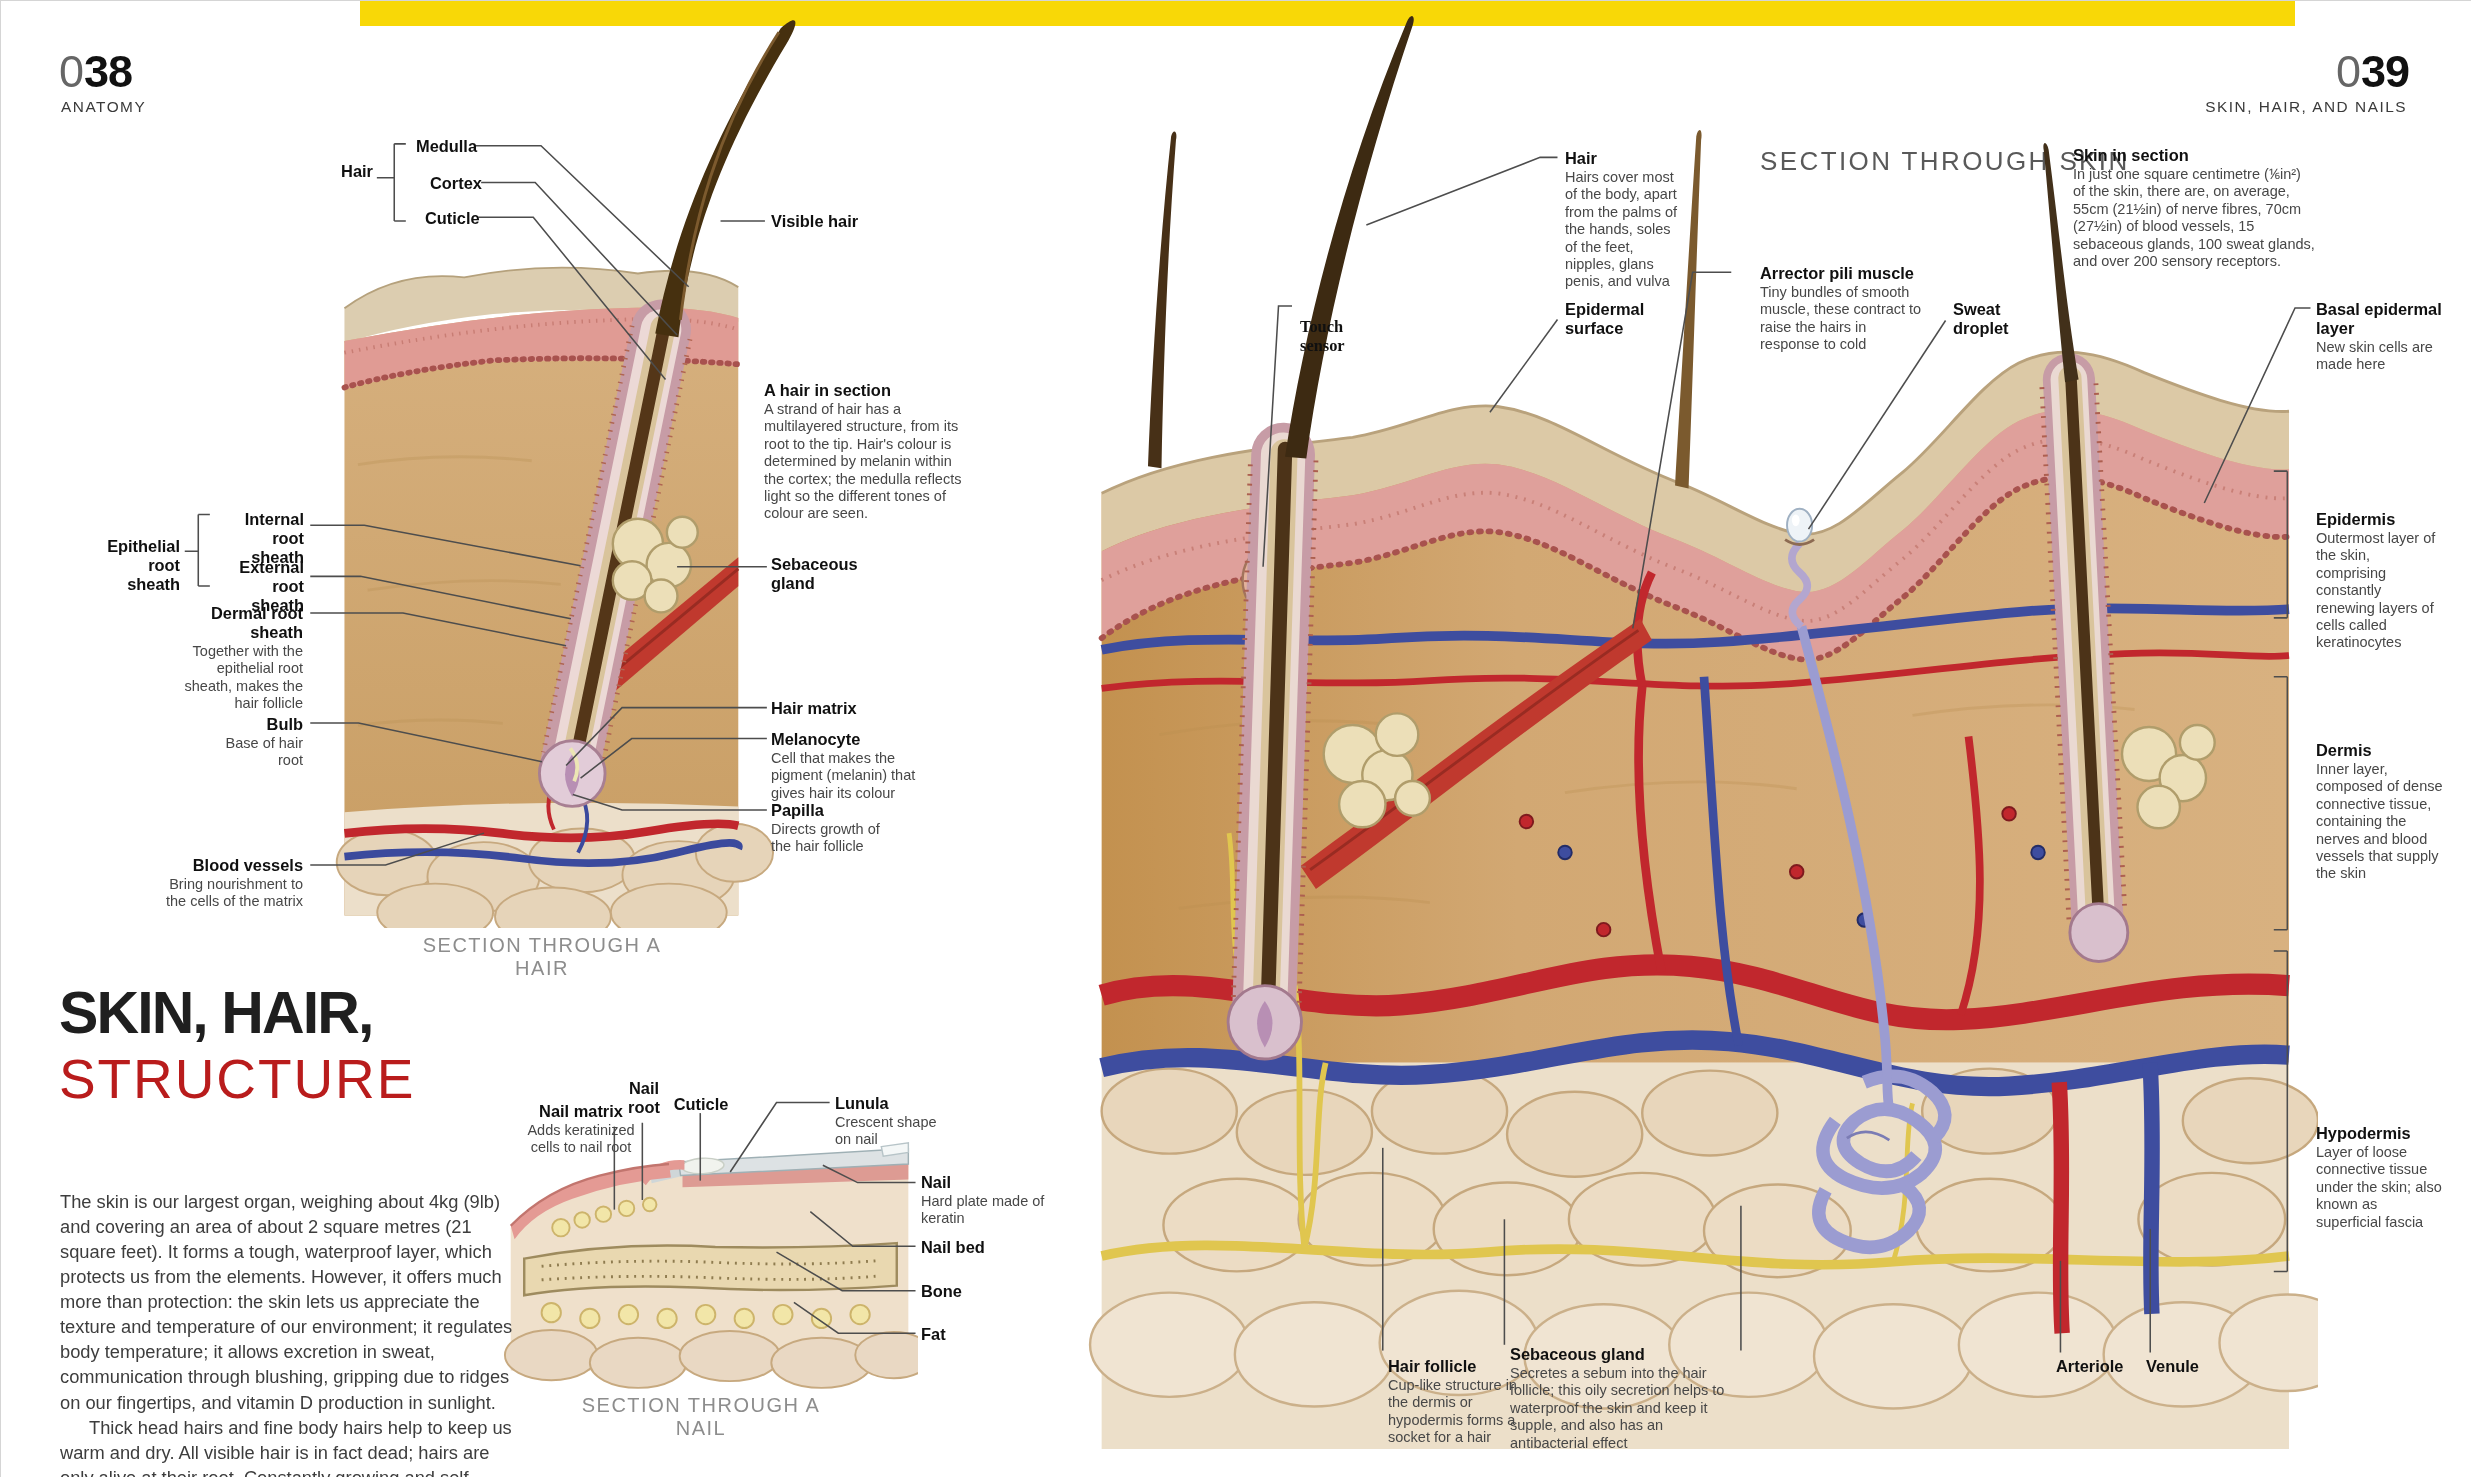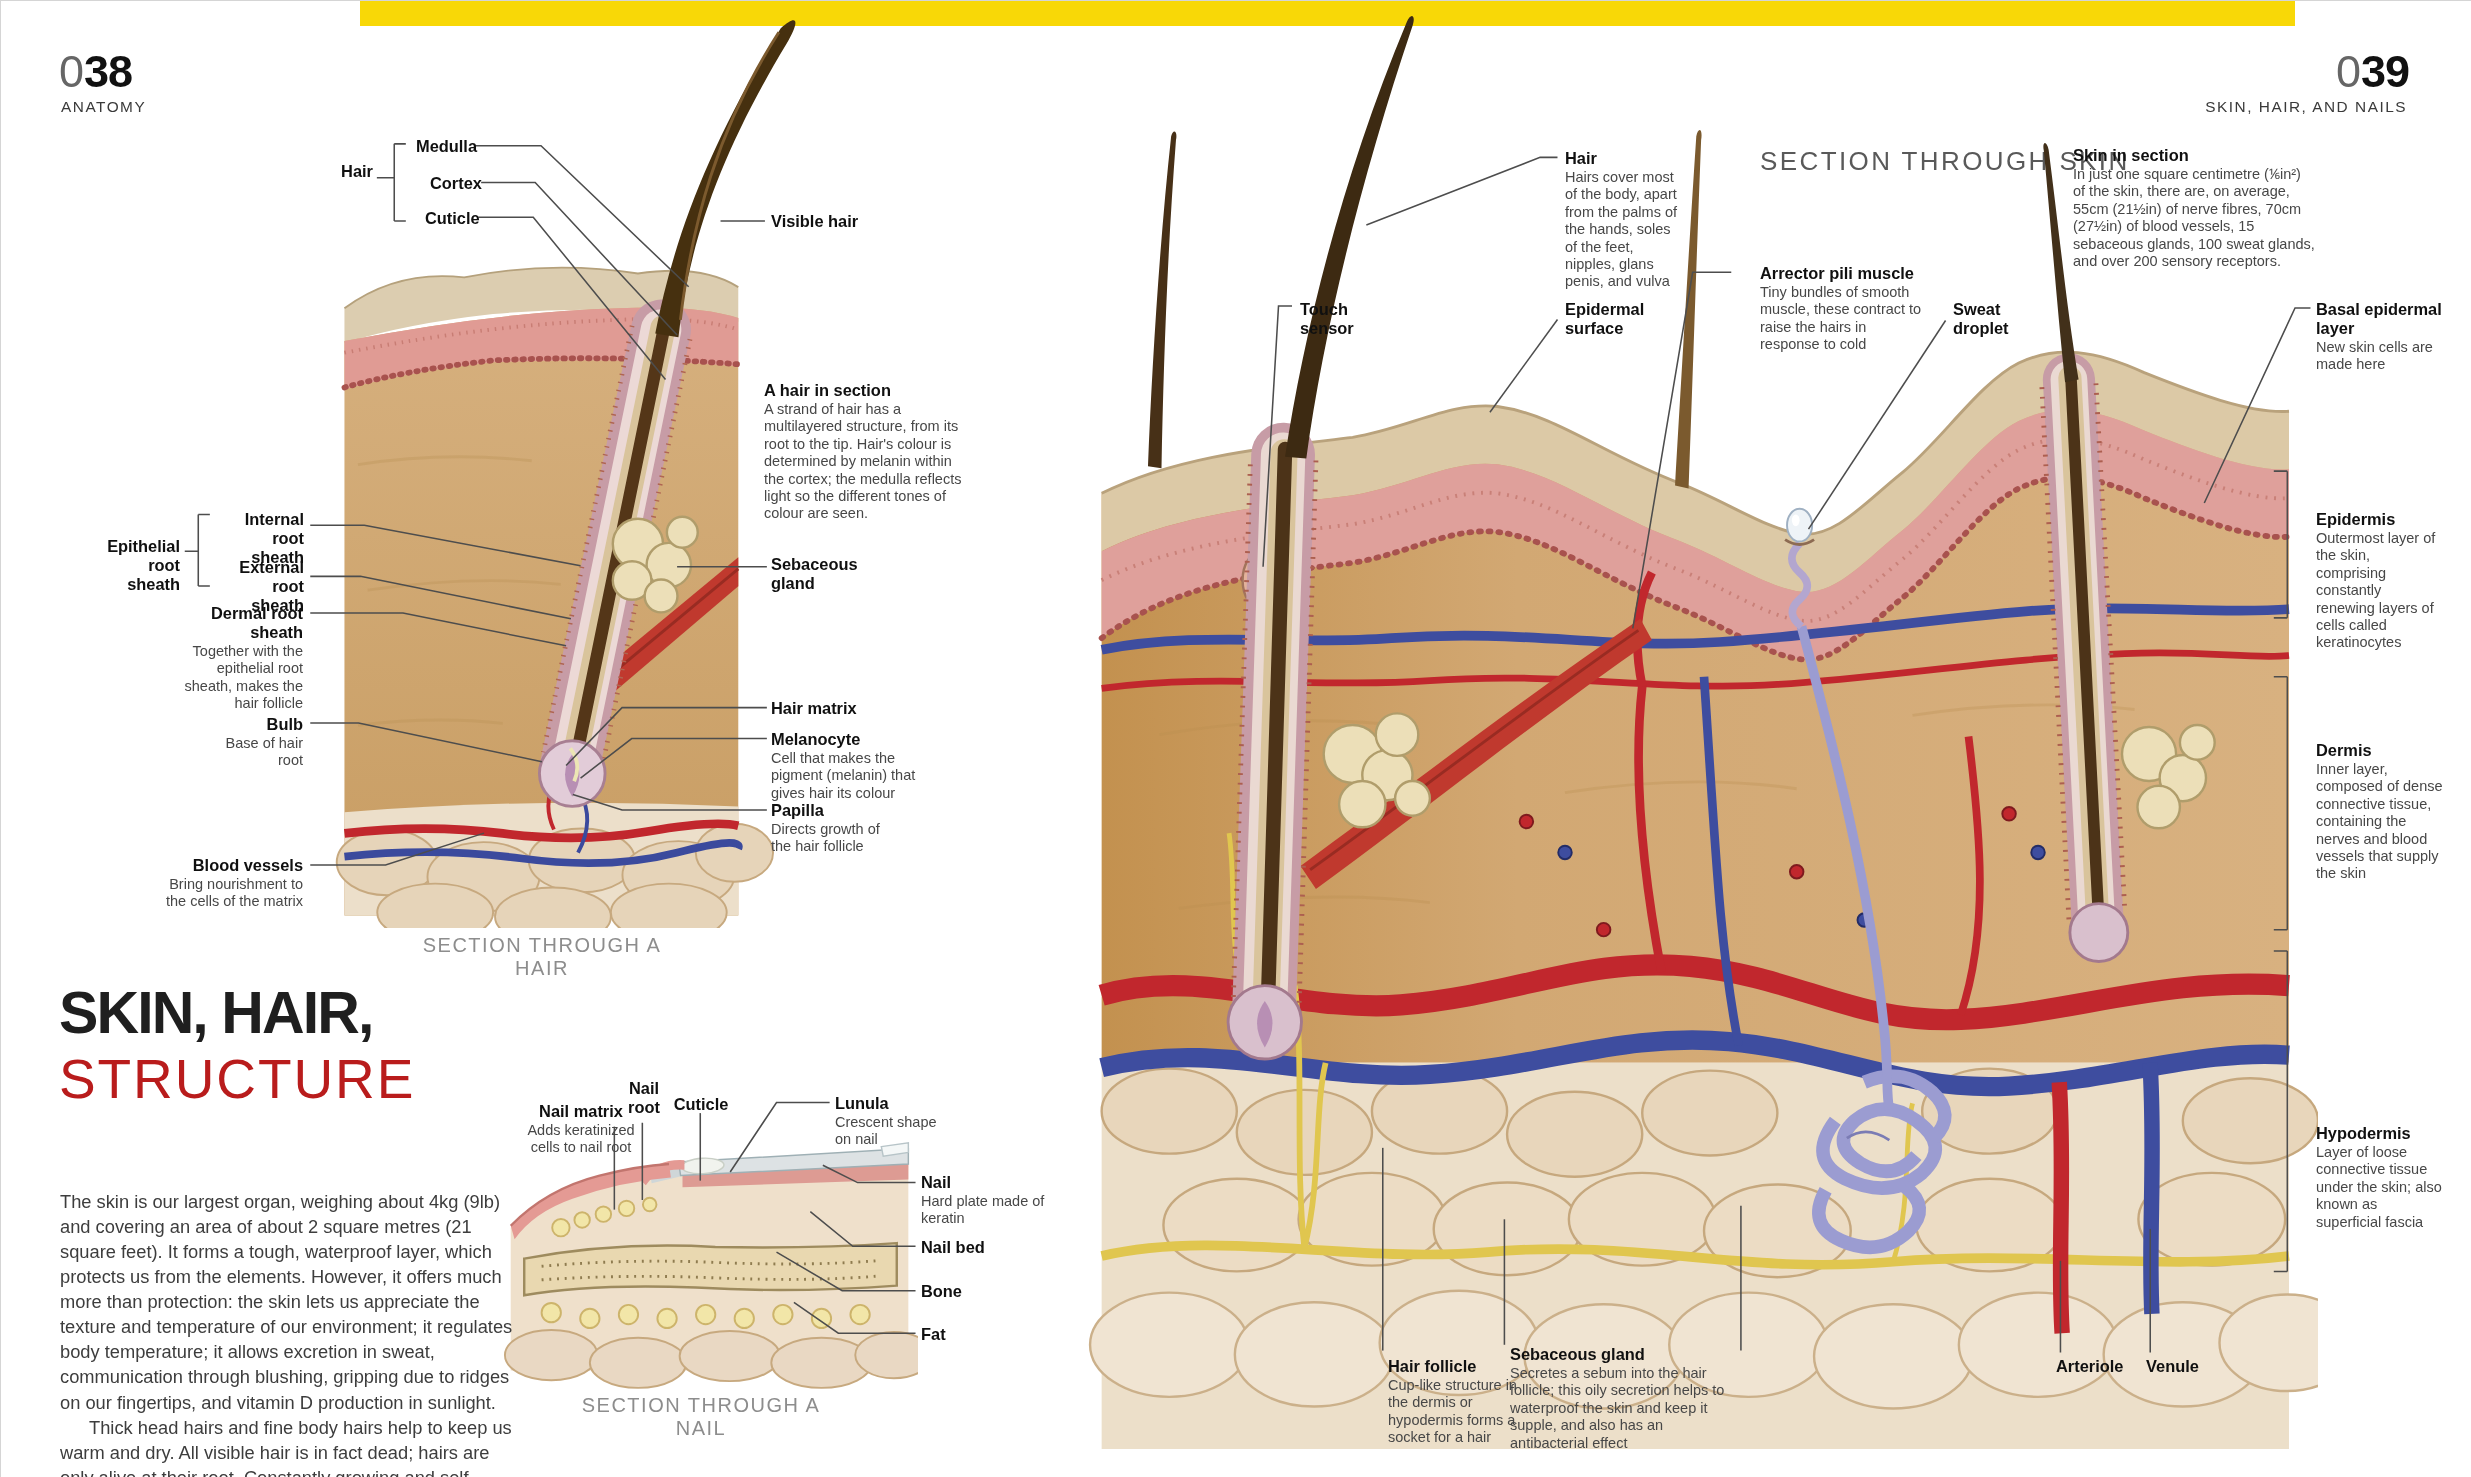--- a/index.html
+++ b/index.html
@@ -443,21 +443,21 @@
 
   <div class="lbl" style="left:1564px;top:148px;width:114px;">
     <span class="term">Hair</span>
     <span class="desc">Hairs cover most of the body, apart from the palms of the hands, soles of the feet, nipples, glans penis, and vulva</span>
   </div>
   <div class="lbl" style="left:2072px;top:145px;width:243px;">
     <span class="term">Skin in section</span>
     <span class="desc">In just one square centimetre (⅙in²) of the skin, there are, on average, 55cm (21½in) of nerve fibres, 70cm (27½in) of blood vessels, 15 sebaceous glands, 100 sweat glands, and over 200 sensory receptors.</span>
   </div>
 
-  <div class="lbl" style="left:1299px;top:299px;width:64px;">
+  <div class="lbl" style="left:1299px;top:316px;width:64px;font-family:Liberation Serif, serif;">
       <span class="term">Touch sensor</span>
     </div>
   <div class="lbl" style="left:1564px;top:299px;width:97px;">
       <span class="term">Epidermal surface</span>
     </div>
   <div class="lbl" style="left:1736px;top:263px;width:164px;margin-left:23px;">
     <span class="term">Arrector pili muscle</span>
     <span class="desc">Tiny bundles of smooth muscle, these contract to raise the hairs in response to cold</span>
   </div>
   <div class="lbl" style="left:1952px;top:299px;width:77px;">

